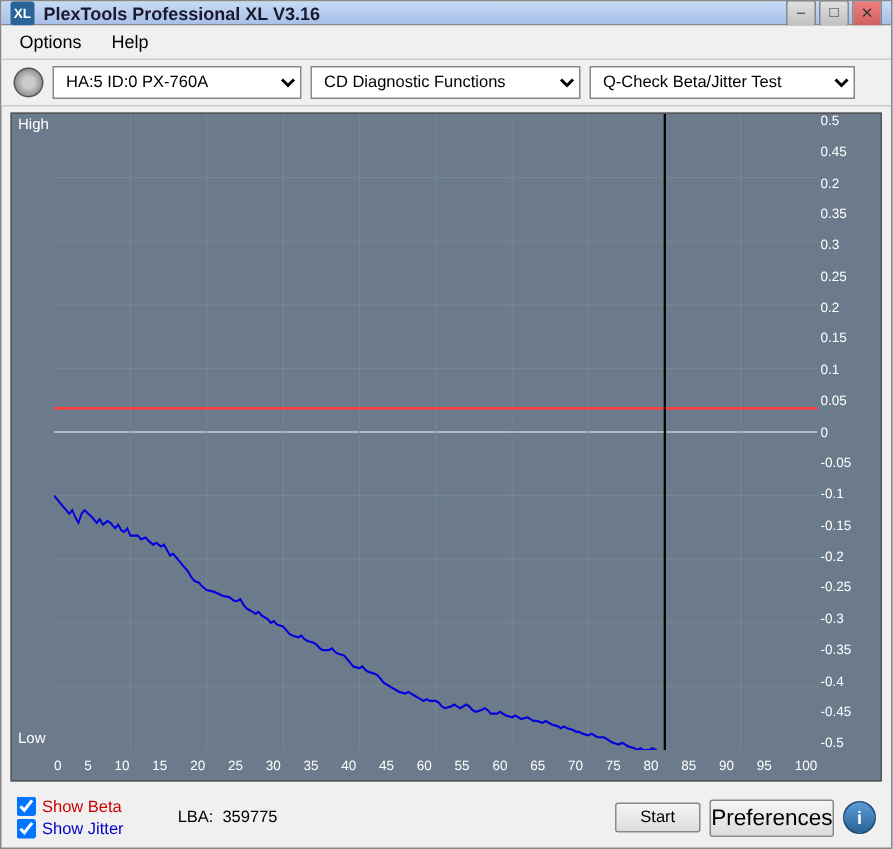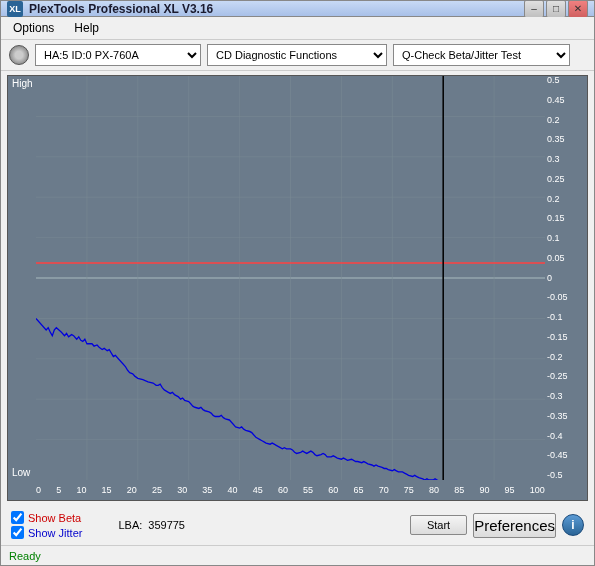--- a/index.html
+++ b/index.html
@@ -407,16 +407,13 @@
       <span>359775</span>
     </div>
 
     <div class="buttons-right">
       <button class="btn-start">Start</button>
       <button class="btn-preferences">Preferences</button>
       <button class="btn-info">i</button>
     </div>
   </div>
 
-  <div class="status-bar">
-    <span>Ready</span>
-  </div>
 </div>
 
 </body></html>

